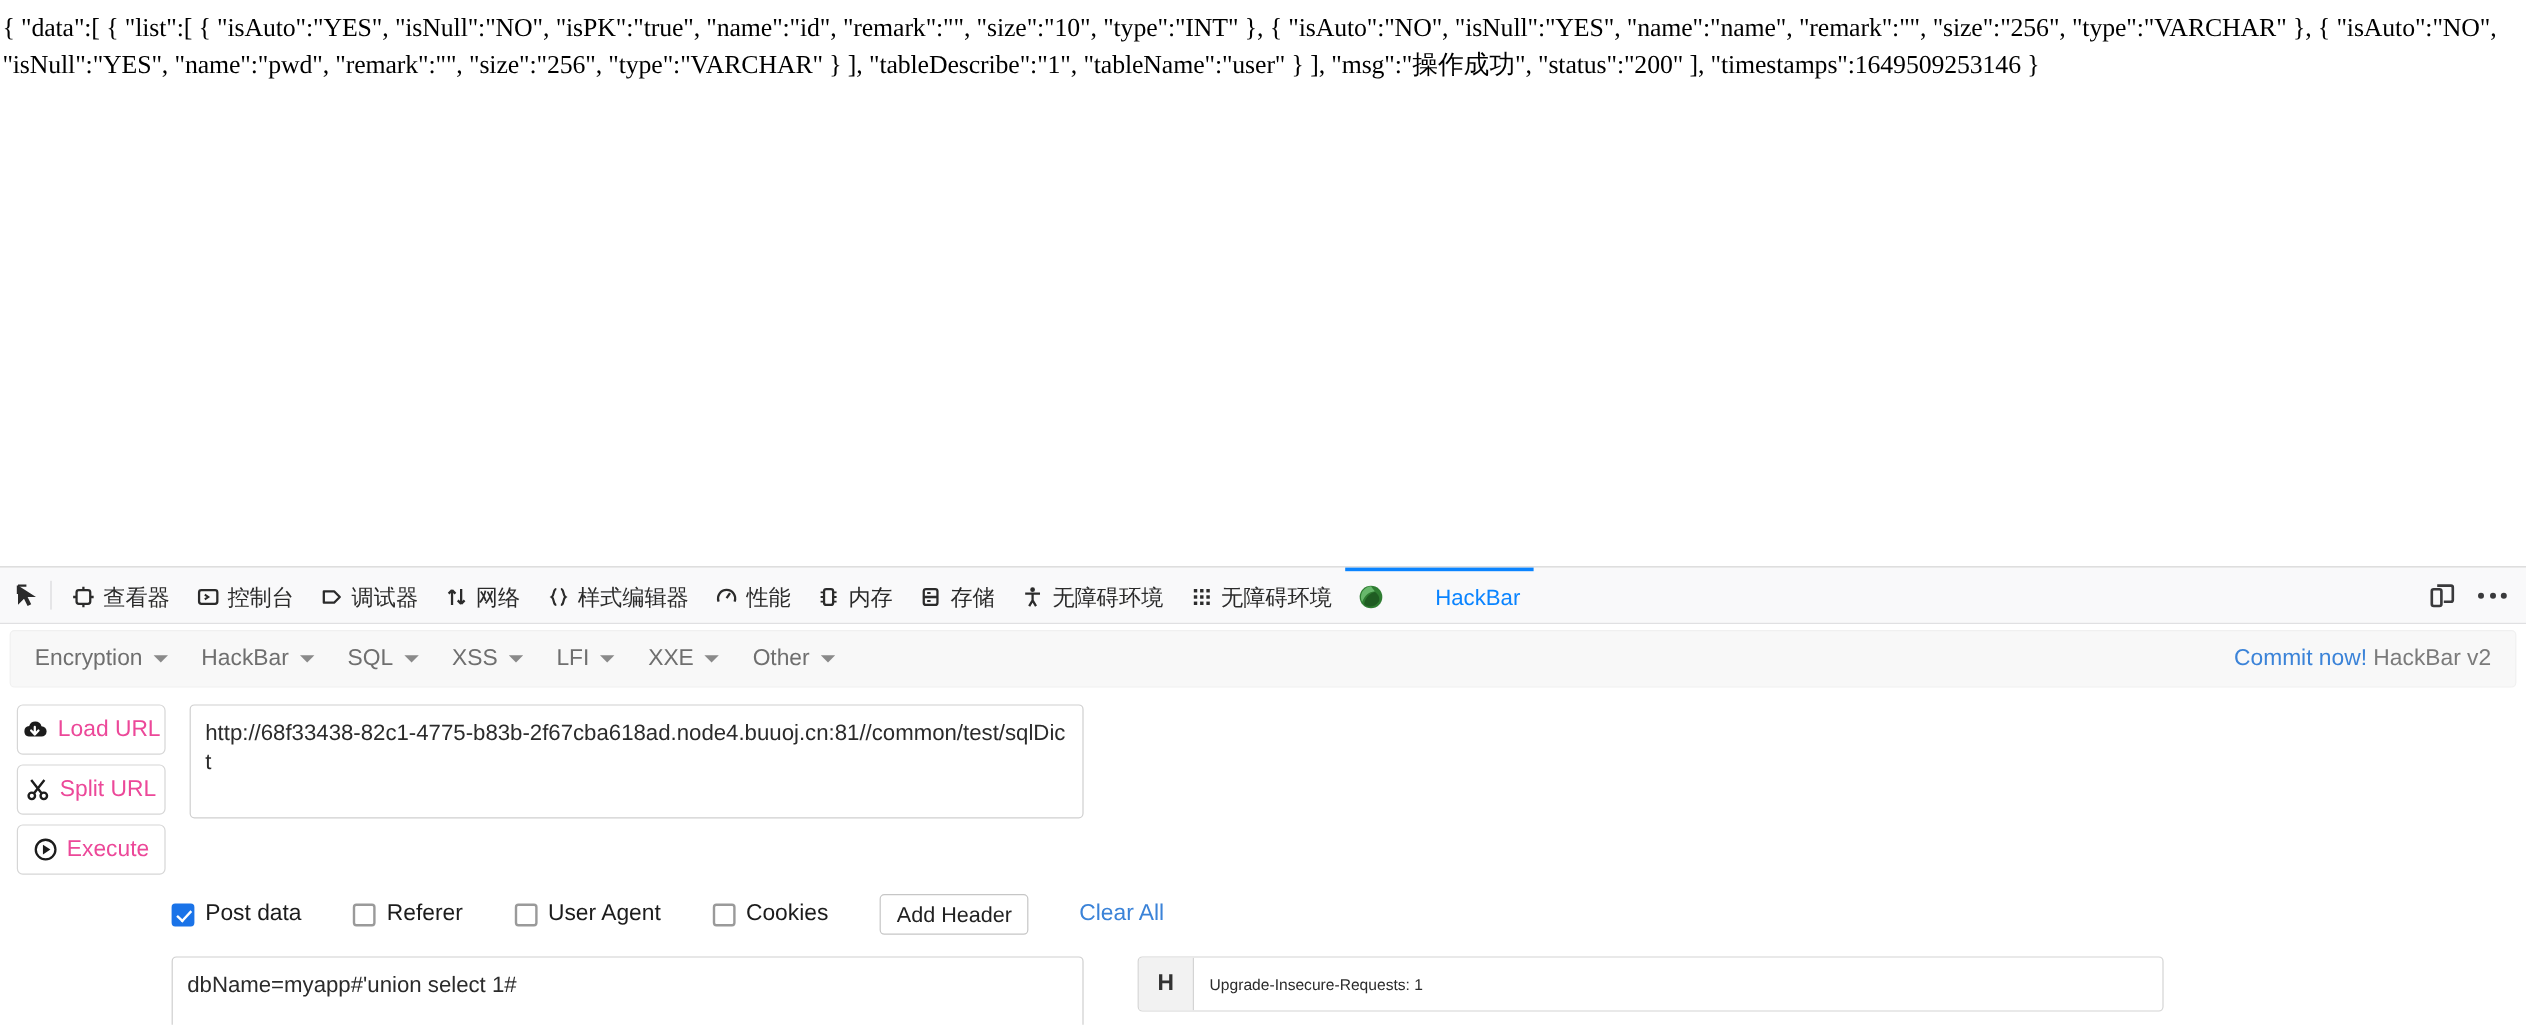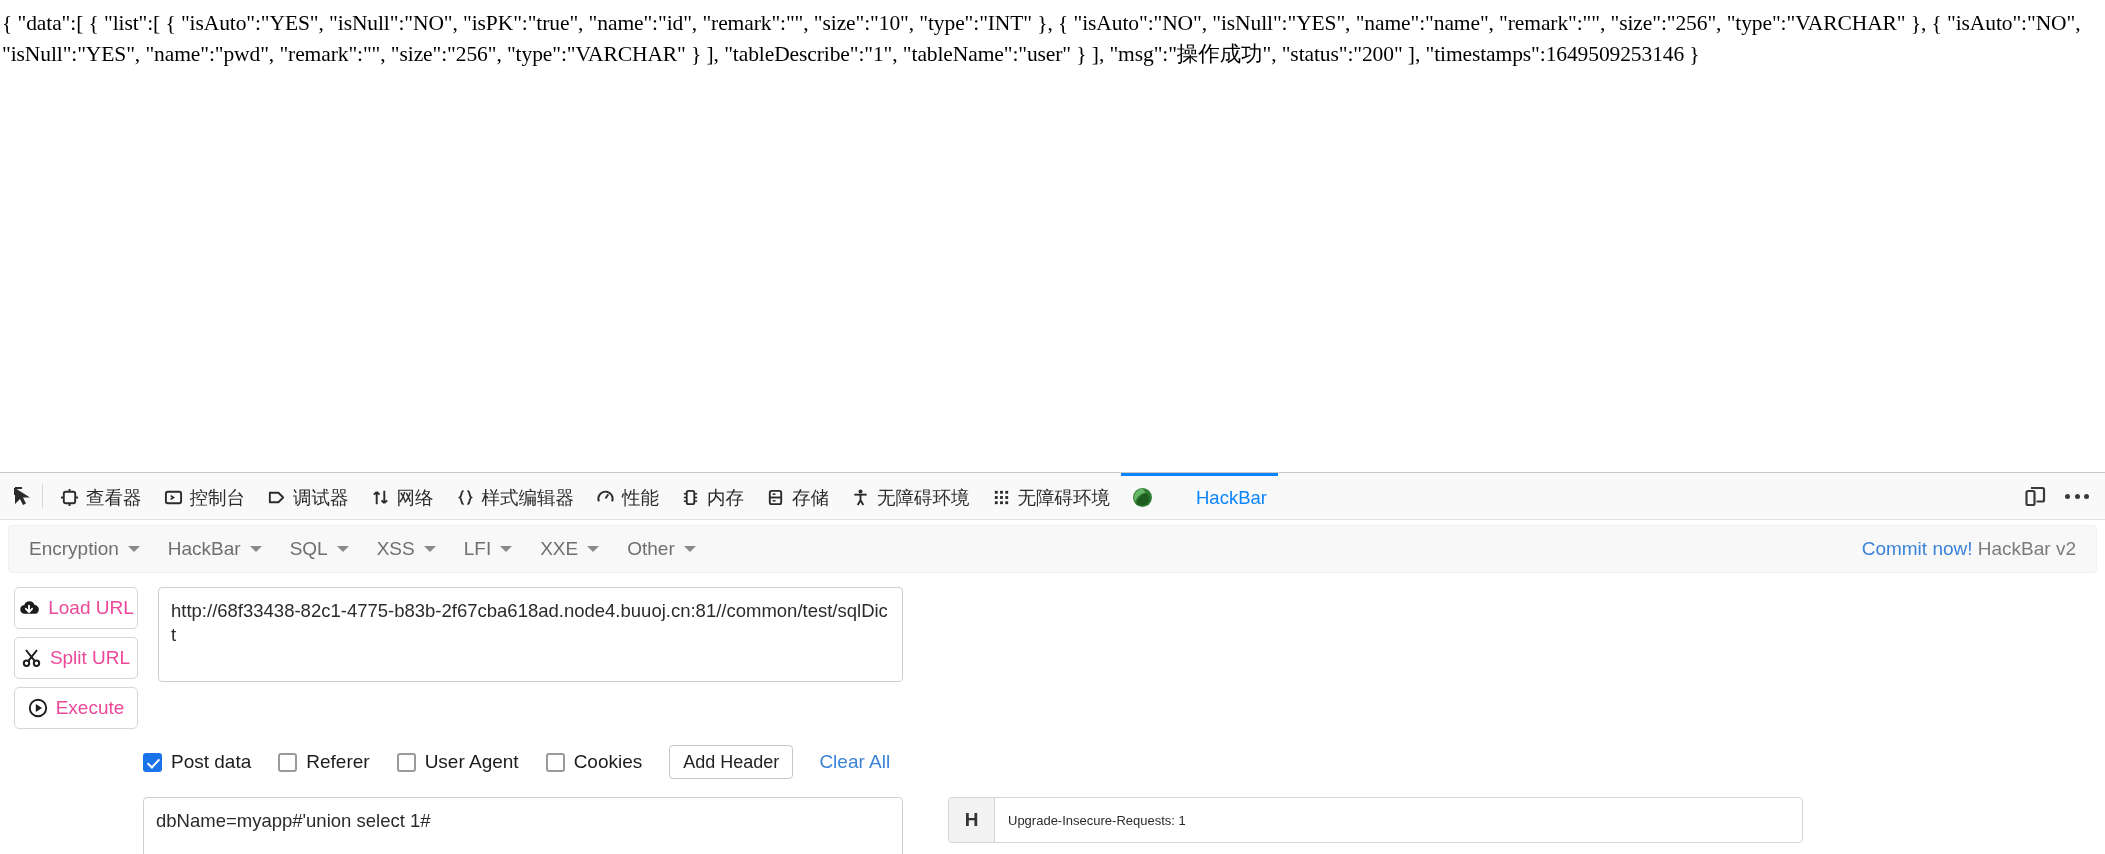--- a/index.html
+++ b/index.html
@@ -180,21 +180,21 @@
     position: relative;
     overflow: hidden;
     word-break: break-all;
     line-height: 24px;
   }
 
   
   #hb-opts {
     display: flex;
     align-items: center;
-    gap: 0px;
+    gap: 16px;
     padding-left: 143px;
     margin-top: 16px;
   }
   .cbx {
     display: flex; align-items: center; gap: 9px;
     margin-right: 27px;
     font-size: 19px;
     color: #1c1c1c;
     cursor: pointer;
     white-space: nowrap;

